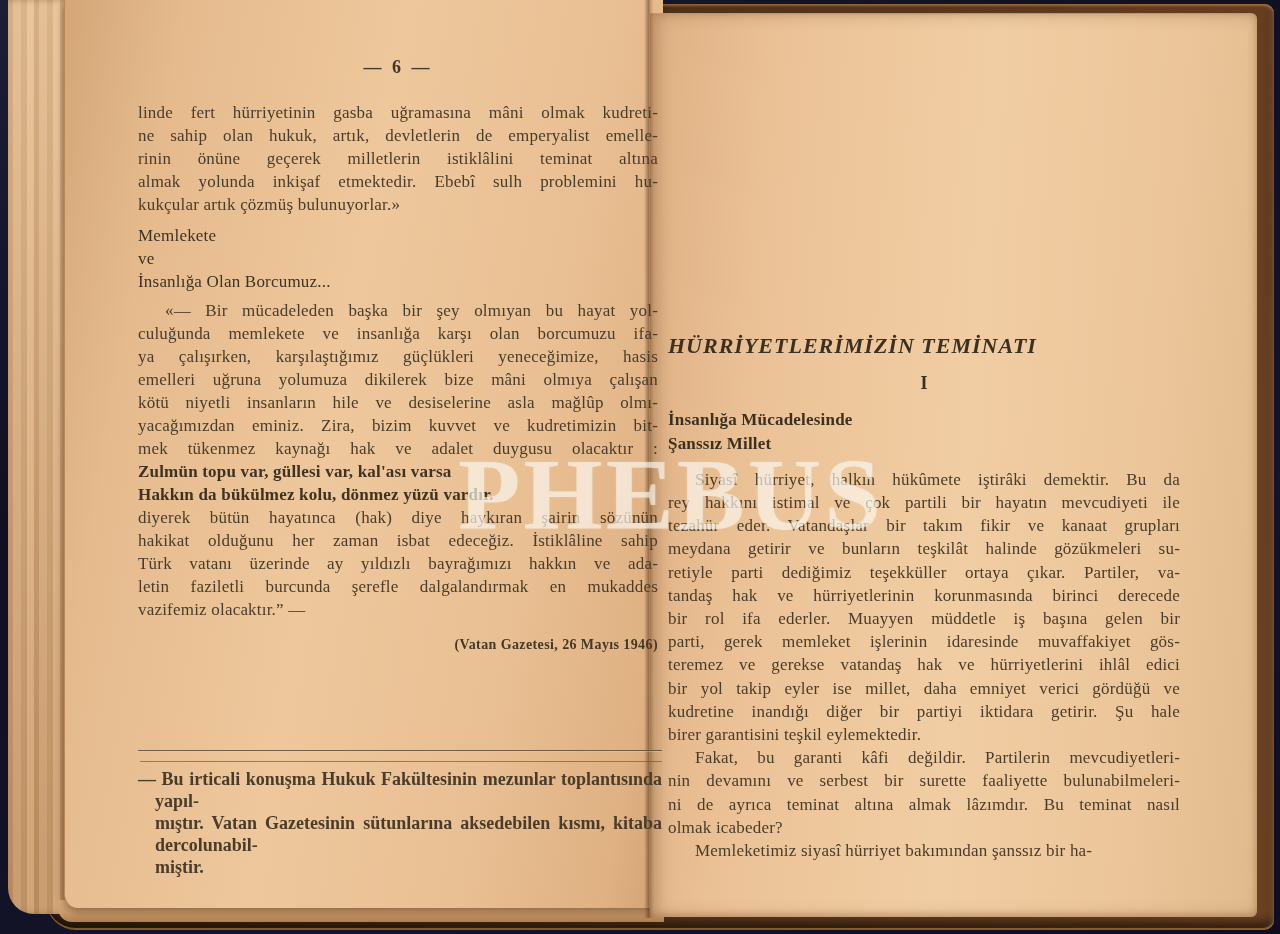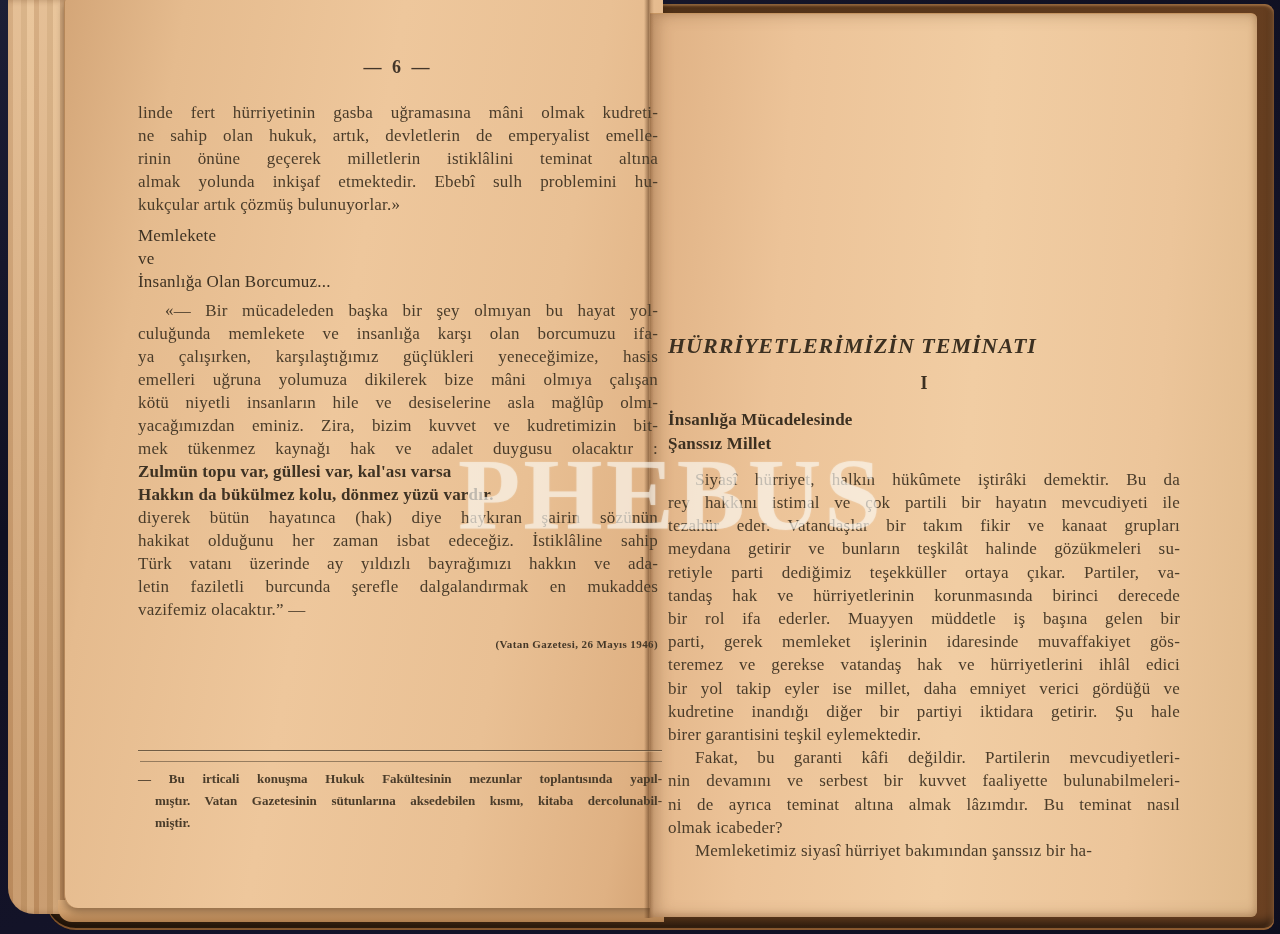--- a/index.html
+++ b/index.html
@@ -55,26 +55,26 @@
   .left-col{left:138px;top:56px;width:520px;}
   .right-col{left:668px;top:334px;width:512px;line-height:23.2px;}
   .tl{min-height:1em;}
   .jp .tl{text-align:justify;text-align-last:justify;}
   .jp .tl:last-child{text-align-last:left;}
   .jp.jlast .tl:last-child{text-align-last:justify;}
   .indent1 .tl:first-child{text-indent:27px;}
   .pageno{text-align:center;font-weight:bold;letter-spacing:3px;font-size:18px;margin-bottom:22px;color:#43362a;}
   .h-block{font-weight:normal;margin:8px 0 6px 0;color:#3e3223;}
   .verse{font-weight:bold;color:#3e3223;}
-  .source-line{margin-top:12px;text-align:right;font-weight:bold;font-size:11px;letter-spacing:.4px;color:#453828;}
+  .source-line{margin-top:12px;text-align:right;font-weight:bold;font-size:14px;letter-spacing:.4px;color:#453828;}
   .fnote-wrap{position:absolute;left:138px;top:750px;width:524px;z-index:5;}
   .rule{height:1px;background:#5d4c38;opacity:.85;}
   .rule.r1{margin-bottom:10px;box-shadow:0 1px 0 rgba(240,210,170,.4);}
   .rule.r2{margin-left:2px;margin-bottom:6px;opacity:.6;}
-  .fnote{font-size:13px;line-height:22px;font-weight:bold;color:#4a3c2a;padding-left:17px;}
+  .fnote{font-size:18px;line-height:22px;font-weight:bold;color:#4a3c2a;padding-left:17px;}
   .fnote .tl{text-align:justify;text-align-last:justify;}
   .fnote .tl:last-child{text-align-last:left;}
   .fnote .tl:first-child{text-indent:-17px;}
   .r-title{text-align:left;font-weight:bold;font-size:22px;letter-spacing:1px;color:#3c3021;font-style:italic;}
   .r-numeral{text-align:center;font-weight:bold;font-size:18px;margin-top:15px;color:#3c3021;}
   .r-subhead{font-weight:bold;margin-top:13px;color:#3c3021;}
   .r-body{margin-top:13px;}
   .watermark{
     position:absolute;left:458px;top:444px;z-index:6;
     font-family:"Liberation Serif","DejaVu Serif",serif;
@@ -168,21 +168,21 @@
         <div class="tl">bir rol ifa ederler. Muayyen müddetle iş başına gelen bir</div>
         <div class="tl">parti, gerek memleket işlerinin idaresinde muvaffakiyet gös-</div>
         <div class="tl">teremez ve gerekse vatandaş hak ve hürriyetlerini ihlâl edici</div>
         <div class="tl">bir yol takip eyler ise millet, daha emniyet verici gördüğü ve</div>
         <div class="tl">kudretine inandığı diğer bir partiyi iktidara getirir. Şu hale</div>
         <div class="tl">birer garantisini teşkil eylemektedir.</div>
       </div>
 
     <div class="jp indent1">
         <div class="tl">Fakat, bu garanti kâfi değildir. Partilerin mevcudiyetleri-</div>
-        <div class="tl">nin devamını ve serbest bir kuvvet faaliyette bulunabilmeleri-</div>
+        <div class="tl">nin devamını ve serbest bir surette faaliyette bulunabilmeleri-</div>
         <div class="tl">ni de ayrıca teminat altına almak lâzımdır. Bu teminat nasıl</div>
         <div class="tl">olmak icabeder?</div>
       </div>
 
     <div class="jp indent1">
         <div class="tl">Memleketimiz siyasî hürriyet bakımından şanssız bir ha-</div>
       </div>
   </div>
 
   <div class="watermark">PHEBUS</div>

